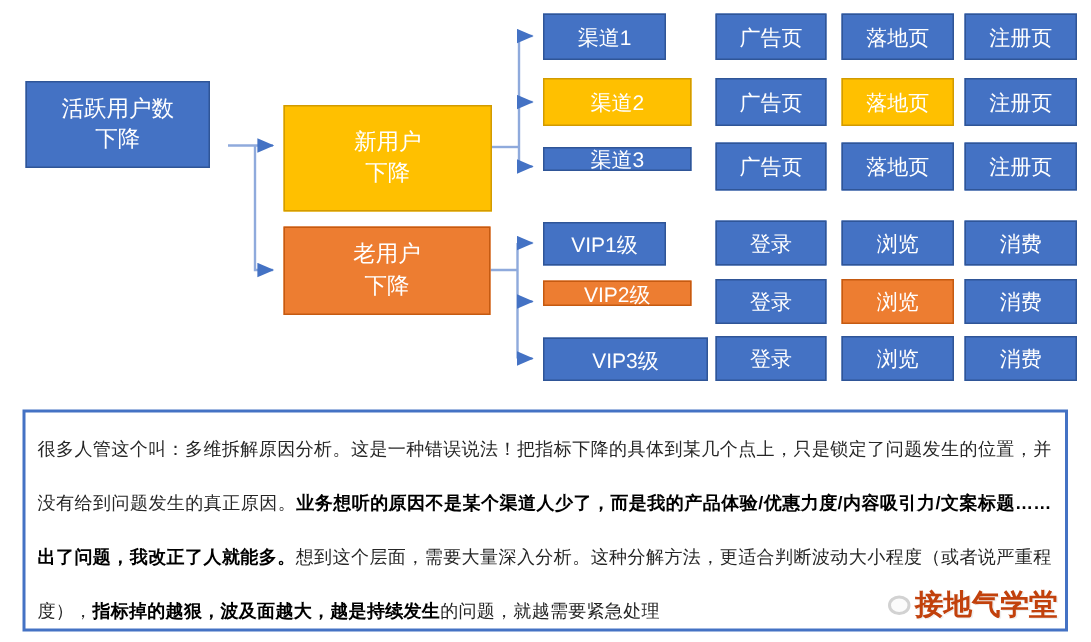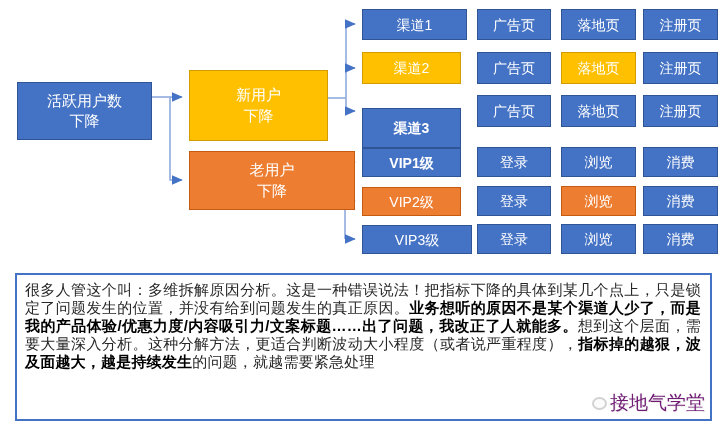--- a/index.html
+++ b/index.html
@@ -16,27 +16,27 @@
   .blue{background:var(--blue,#4472C4);border:1.5px solid var(--blue-border,#2F5597);}
   .yellow{background:var(--yellow,#FFC000);border:1.5px solid var(--yellow-border,#D29B00);}
   .orange{background:var(--orange,#ED7D31);border:1.5px solid var(--orange-border,#C55A11);}
   #connectors{position:absolute;left:0;top:0;pointer-events:none;}
   #analysis-box{
     position:absolute;left:15px;top:273px;width:697px;height:148px;
     border:2px solid var(--blue,#4472C4);box-sizing:border-box;
     padding:6px 9px 4px 8px;
   }
   #analysis-paragraph{
-    margin:0;font-size:15px;line-height:18px;color:#262626;
+    margin:0;font-size:12px;line-height:36px;color:#262626;
     text-align:justify;letter-spacing:0.2px;
   }
   #analysis-paragraph .bold-run{font-weight:bold;color:#000;}
   #watermark{
     position:absolute;left:592px;top:390px;display:flex;align-items:center;gap:3px;
-    color:#701a75;text-shadow:1px 1px 0 #efefef;font-weight:normal;font-size:19px;
+    color:#c2410c;text-shadow:1px 1px 0 #efefef;font-weight:bold;font-size:19px;
     white-space:nowrap;pointer-events:none;
   }
   #watermark .wm-logo{
     width:15px;height:13px;border:2px solid #d2d2d2;border-radius:50%;
     display:inline-block;box-sizing:border-box;background:#fbfbfb;
   }
 </style>
 </head>
 <body>
 
@@ -57,34 +57,34 @@
       <path d="M346,68 L355,68" marker-end="url(#arrow)"></path>
       <path d="M346,111 L355,111" marker-end="url(#arrow)"></path>
       <path d="M327,180 L345,180"></path>
       <path d="M345,162 L345,239"></path>
       <path d="M345,162 L355,162" marker-end="url(#arrow)"></path>
       <path d="M345,201 L355,201" marker-end="url(#arrow)"></path>
       <path d="M345,239 L355,239" marker-end="url(#arrow)"></path>
     </g>
   </svg>
 
-  <div class="node big blue" style="left:17px;top:82px;width:135px;height:58px;">活跃用户数
+  <div class="node big blue" style="left:17px;top:54px;width:123px;height:58px;">活跃用户数
 下降</div>
 
   <div class="node big yellow" style="left:189px;top:70px;width:139px;height:71px;">新用户
 下降</div>
-  <div class="node big orange" style="left:189px;top:151px;width:166px;height:59px;">老用户
+  <div class="node big orange" style="left:189px;top:151px;width:138px;height:59px;">老用户
 下降</div>
 
-  <div class="node small blue" style="left:362px;top:9px;width:105px;height:31px;">渠道1</div>
+  <div class="node small blue" style="left:362px;top:9px;width:82px;height:31px;">渠道1</div>
   <div class="node small yellow" style="left:362px;top:52px;width:99px;height:32px;">渠道2</div>
-  <div class="node small blue" style="left:362px;top:108px;width:99px;height:40px;font-weight:bold;">渠道3</div>
+  <div class="node small blue" style="left:362px;top:98px;width:99px;height:16px;">渠道3</div>
 
-  <div class="node small blue" style="left:362px;top:148px;width:99px;height:29px;font-weight:bold;">VIP1级</div>
-  <div class="node small orange" style="left:362px;top:187px;width:99px;height:29px;">VIP2级</div>
+  <div class="node small blue" style="left:362px;top:148px;width:82px;height:29px;">VIP1级</div>
+  <div class="node small orange" style="left:362px;top:187px;width:99px;height:17px;">VIP2级</div>
   <div class="node small blue" style="left:362px;top:225px;width:110px;height:29px;">VIP3级</div>
 
   <div class="node small blue" style="left:477px;top:9px;width:74px;height:31px;">广告页</div>
   <div class="node small blue" style="left:561px;top:9px;width:75px;height:31px;">落地页</div>
   <div class="node small blue" style="left:643px;top:9px;width:75px;height:31px;">注册页</div>
 
   <div class="node small blue" style="left:477px;top:52px;width:74px;height:32px;">广告页</div>
   <div class="node small yellow" style="left:561px;top:52px;width:75px;height:32px;">落地页</div>
   <div class="node small blue" style="left:643px;top:52px;width:75px;height:32px;">注册页</div>
 

